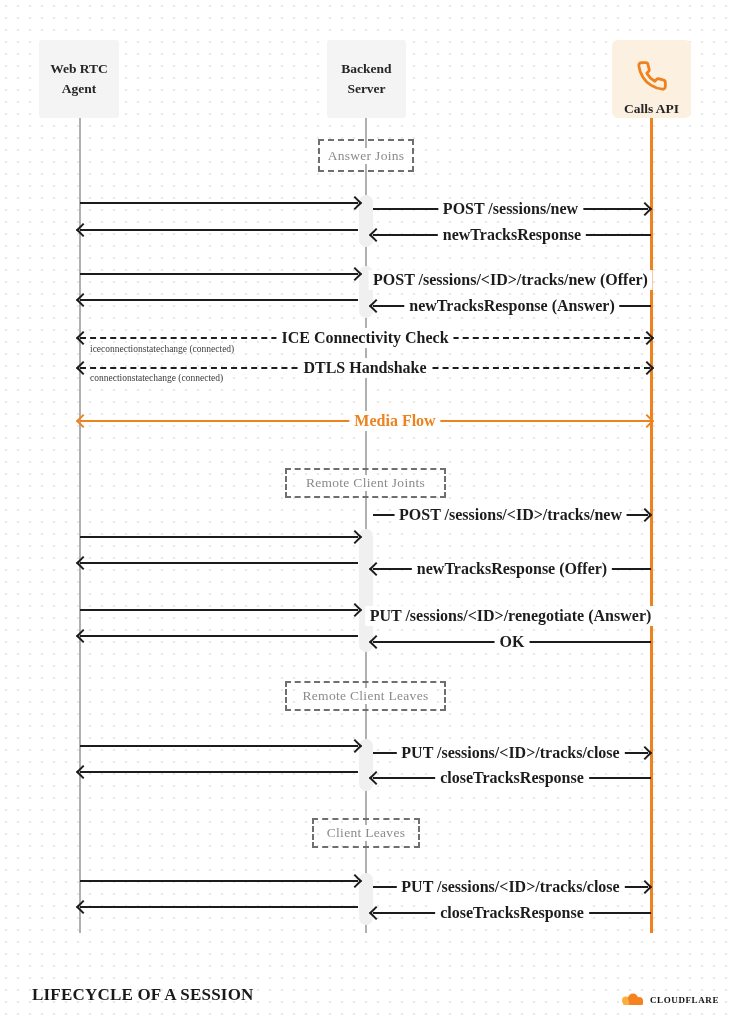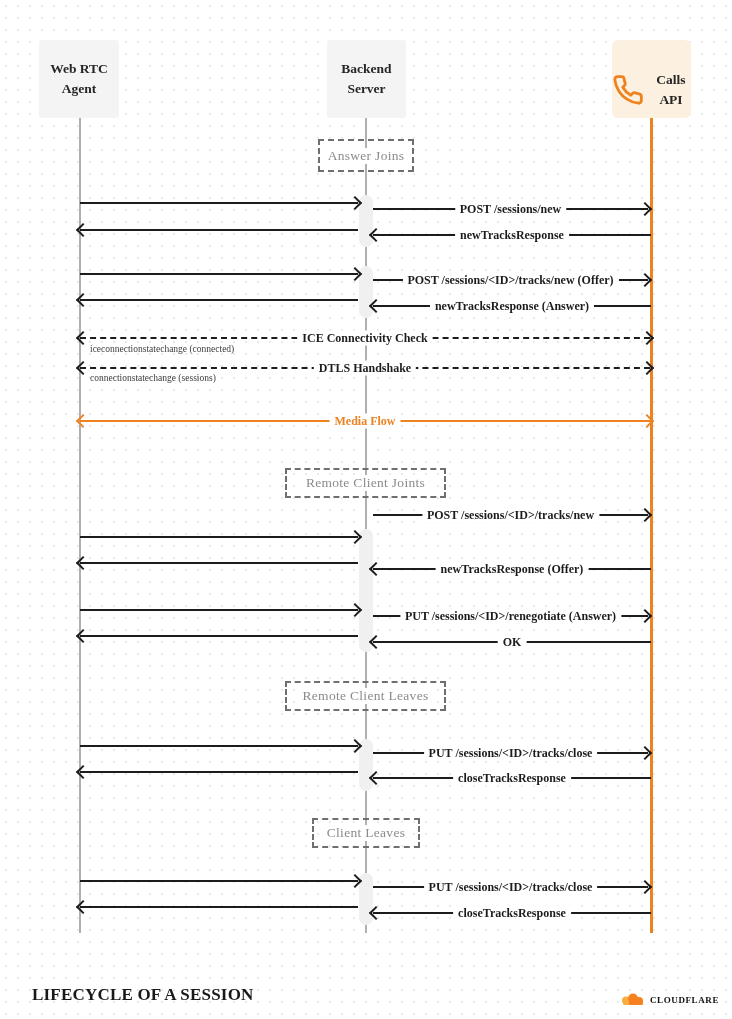--- a/index.html
+++ b/index.html
@@ -15,21 +15,21 @@
   .actor{
     position:absolute; top:40px; height:78px; background:#f4f4f4; border-radius:3px;
     display:flex; align-items:center; justify-content:center; text-align:center;
     font-weight:700; font-size:13.5px; color:#262626; line-height:1.45; z-index:3;
   }
   .actor .alab{ white-space:pre-line; }
   #actor-webrtc{ left:39px; width:80px; }
   #actor-backend{ left:327px; width:79px; }
   #actor-calls{
     left:612px; width:79px; background:#fcf0e1; border-radius:6px;
-    flex-direction:row; gap:7px; padding-top:21px;
+    flex-direction:column; gap:7px; padding-top:21px;
   }
   
   .lifeline{ position:absolute; top:118px; height:815px; width:2px; z-index:0; }
   .gray-line{ background:#b0b0b0; }
   .orange-line{ background:#ed821f; width:2.5px; }
   #lifeline-webrtc{ left:79px; }
   #lifeline-backend{ left:365px; }
   #lifeline-calls{ left:650px; }
   
   .bar{ position:absolute; left:359px; width:14px; background:#f0f0f1; border-radius:7px; z-index:1; }
@@ -49,24 +49,24 @@
   .lhalf{ left:80px;  width:278px; }
   .rhalf{ left:373px; width:275px; }
   .rresp{ left:373px; width:278px; }
   .full{  left:80px;  width:570px; }
   .hd{ position:absolute; width:10px; height:10px; display:block; }
   .hd.r{ right:-2px; top:-6.3px; border-top:2.5px solid #1c1c1c; border-right:2.5px solid #1c1c1c; transform:rotate(45deg); }
   .hd.l{ left:-2px;  top:-6.3px; border-top:2.5px solid #1c1c1c; border-left:2.5px solid #1c1c1c;  transform:rotate(-45deg); }
   .arr.orange .hd{ border-color:#ed821f; }
   .lab{
     position:absolute; left:50%; top:-1px; transform:translate(-50%,-50%);
-    background:#fff; padding:0 5px; font-weight:700; font-size:12px; color:#1c1c1c;
+    background:#fff; padding:0 5px; font-weight:700; font-size:16px; color:#1c1c1c;
     white-space:nowrap; line-height:1.25;
   }
-  .lab.orange-text{ color:#ed821f; }
+  .lab.orange-text{ color:#ed821f;margin-left:30px; }
   .note{
     position:absolute; font-size:9.5px; color:#3d3d3d; background:transparent;
     padding:0 2px; z-index:2; white-space:nowrap;
   }
   
   .page-title{
     position:absolute; left:32px; top:985px; font-size:17px; font-weight:800;
     letter-spacing:.2px; color:#19191b; z-index:3;
   }
   .brand{
@@ -145,21 +145,21 @@
     <i class="hd r"></i>
     <span class="lab">ICE Connectivity Check</span>
   </div>
   <div class="note" style="left:88px;top:344px">iceconnectionstatechange (connected)</div>
 
   <div class="arr full dashed" style="top:367px">
     <i class="hd l"></i>
     <i class="hd r"></i>
     <span class="lab">DTLS Handshake</span>
   </div>
-  <div class="note" style="left:88px;top:373px">connectionstatechange (sessions)</div>
+  <div class="note" style="left:88px;top:373px">connectionstatechange (connected)</div>
 
   <div class="arr full orange" style="top:420px">
     <i class="hd l"></i>
     <i class="hd r"></i>
     <span class="lab orange-text">Media Flow</span>
   </div>
 
   <div class="secbox" style="left:285px;top:468px;width:161px;height:30px">
     <span class="slab">Remote Client Joints</span>
   </div>

